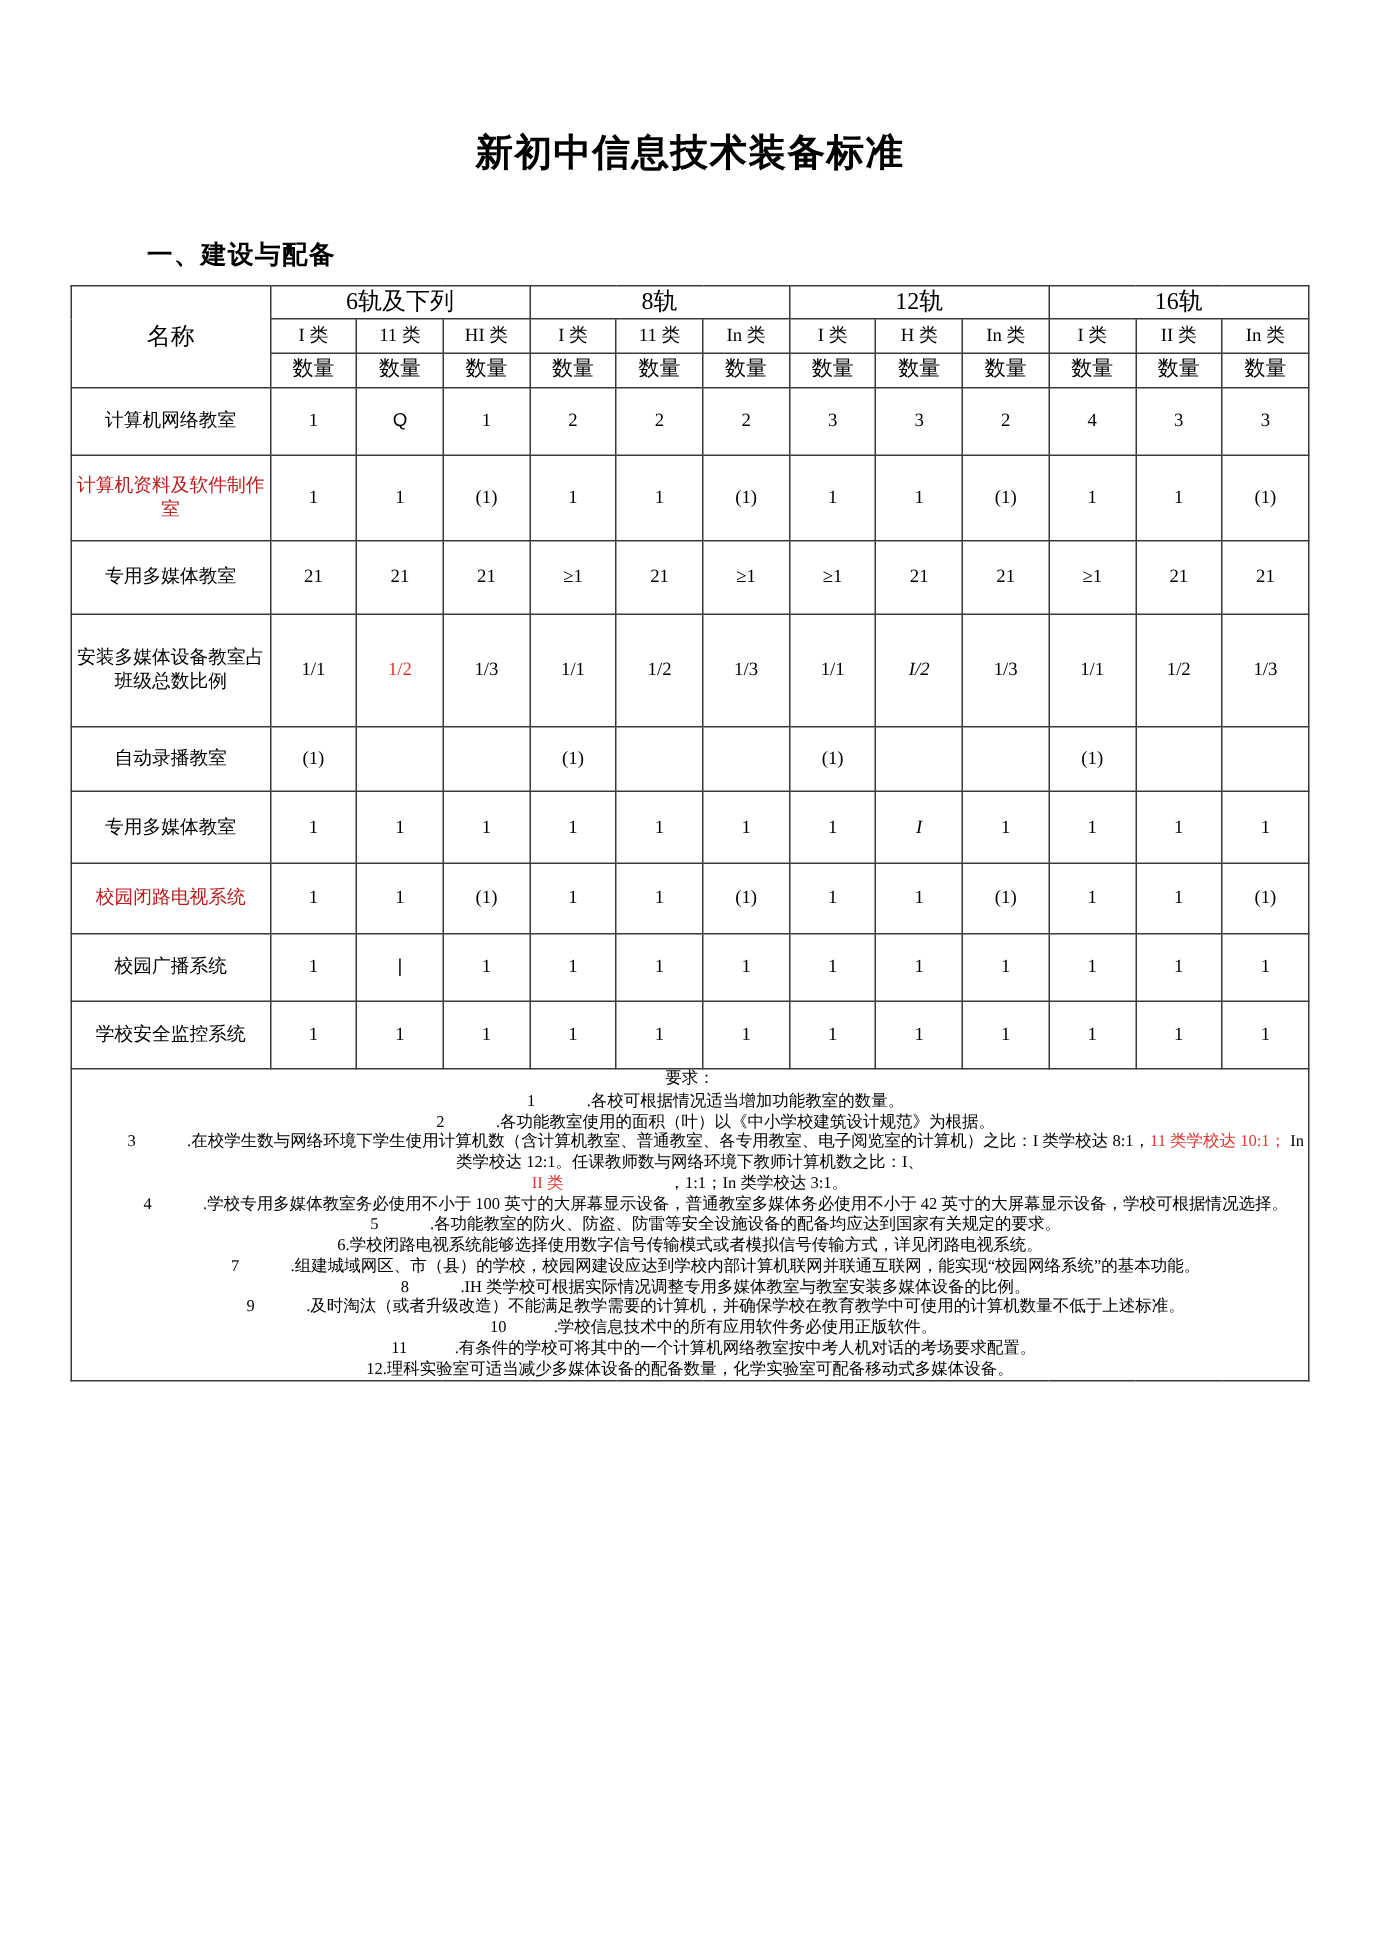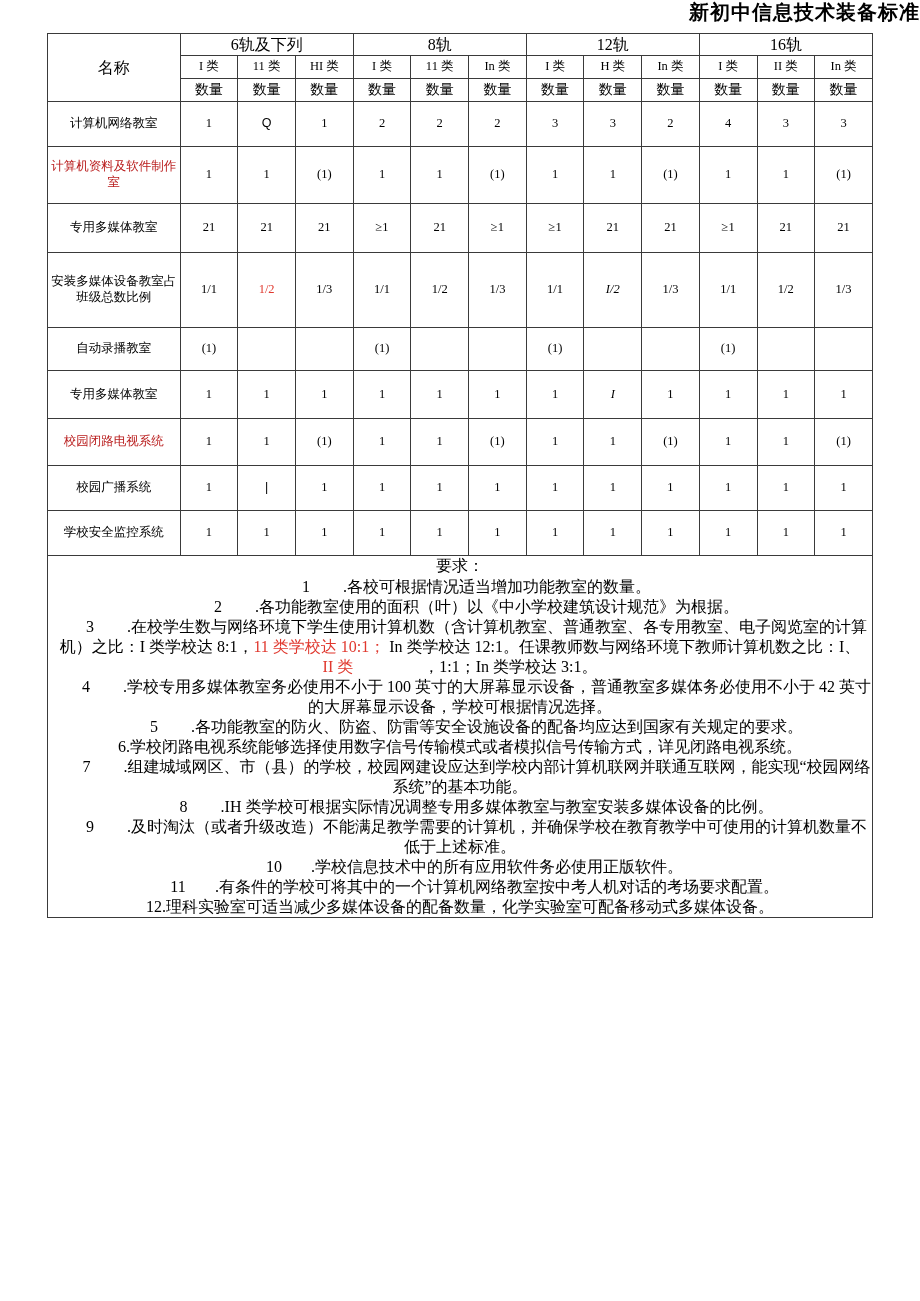--- a/index.html
+++ b/index.html
@@ -18,25 +18,26 @@
   .page {
     width: 920px;
     height: 1301px;
     position: relative;
     box-sizing: border-box;
     padding: 0;
   }
 
   
   .doc-title {
-    text-align: right;
-    font-size: 20px;
+    text-align: center;
+    font-size: 25px;
     font-weight: bold;
     letter-spacing: 1px;
     margin: 0;
+    padding-top: 88px;
     line-height: 1.2;
   }
   .h1-section {
     font-size: 17px;
     font-weight: bold;
     margin: 0;
     padding-top: 40px;
     padding-left: 98px;
     letter-spacing: 1px;
   }
@@ -103,21 +104,21 @@
   tr.r6 td { height: 47px; }
   tr.r7 td { height: 46px; }
   tr.r8 td { height: 44px; }
   tr.r9 td { height: 44px; }
 
   
   td.notes {
     text-align: left;
     vertical-align: top;
     padding: 3px 4px 4px 2px;
-    font-size: 16px;
+    font-size: 11px;
     line-height: 1.43;
   }
   .note-line { white-space: normal; }
   .num-wide {
     display: inline-block;
     min-width: 74px;
   }
   .num-wide2 {
     display: inline-block;
     min-width: 70px;
@@ -134,20 +135,21 @@
     box-sizing: border-box;
   }
 </style>
 </head>
 <body>
 
 <div class="page">
 
   <div class="doc-title">新初中信息技术装备标准</div>
 
+  <div class="h1-section">一、建设与配备</div>
 
 
   <div class="tbl-wrap">
     <table class="main">
       <colgroup>
         <col class="name-col">
         <col class="dat-col">
           <col class="dat-col">
           <col class="dat-col">
         <col class="dat-col">

